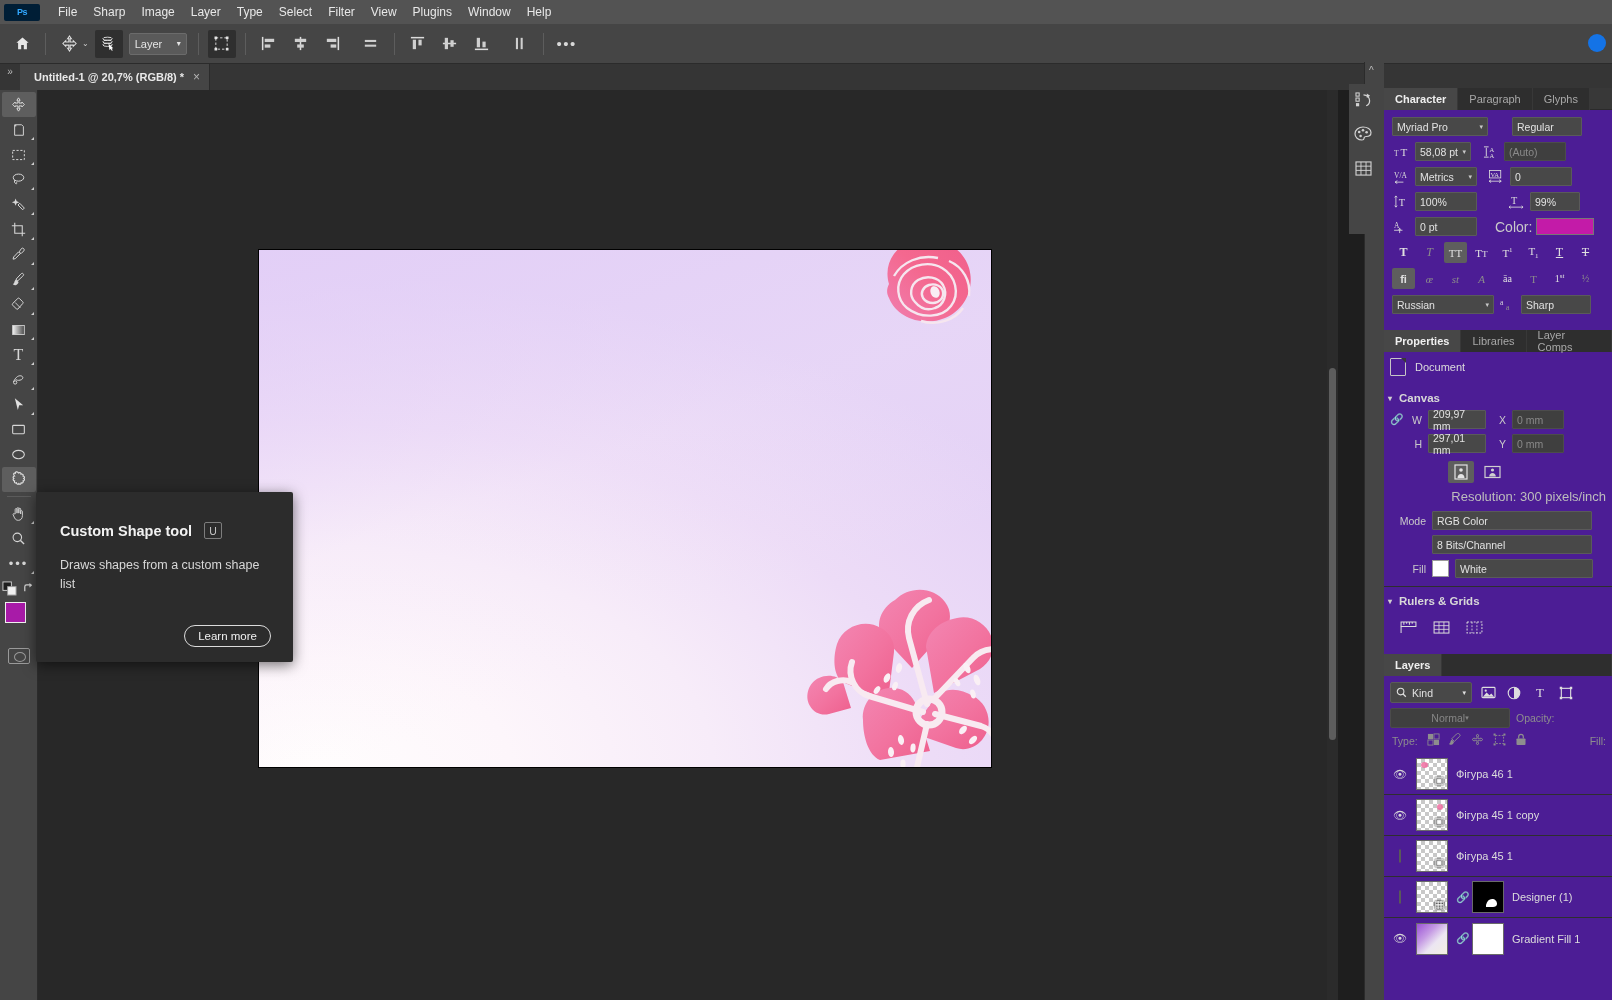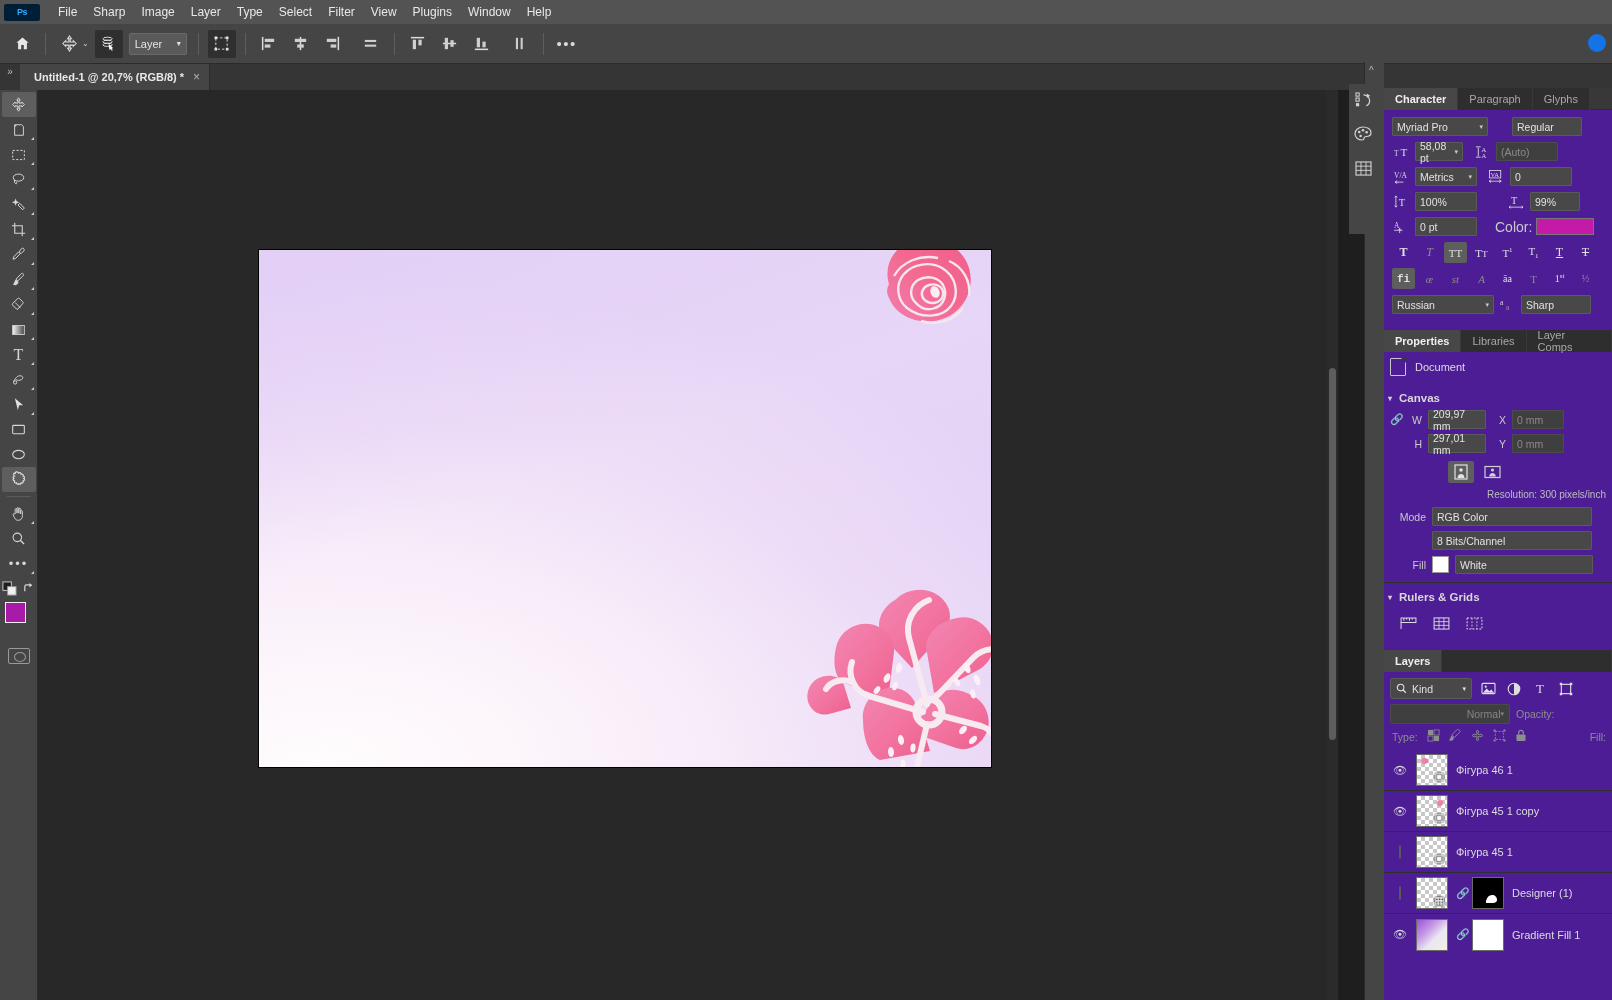--- a/index.html
+++ b/index.html
@@ -215,34 +215,34 @@
   .pg-row{ display:flex; align-items:center; gap:6px; margin-bottom:5px; }
   .pg-lbl{ width:14px; text-align:right; font-size:10.5px; color:#c9c9c9; }
   .pg-lbl.wide{ width:36px; }
   .link-ico{ width:12px; color:#c2c2c2; font-size:11px; text-align:center; }
   .orient-row{ display:flex; gap:5px; margin:8px 0 6px 58px; }
   .orient{
     width:26px; height:22px; border-radius:2px; display:flex; align-items:center;
     justify-content:center; color:#e3e3e3;
   }
   .orient.on{ background:#5e5e5e; }
-  .res-txt{ text-align:right; font-size:10px; color:#bdbdbd; padding-right:4px; margin-bottom:7px; }
+  .res-txt{ text-align:right; font-size:13px; color:#bdbdbd; padding-right:4px; margin-bottom:7px; }
   .rg-icons{ display:flex; gap:16px; padding:8px 0 0 16px; color:#dcdcdc; }
 
   
   .layers-toolrow{ display:flex; align-items:center; gap:6px; padding:6px 6px 5px 6px; }
   .kind-sel{
     width:82px; height:21px; background:#484848; border:1px solid #5a5a5a; border-radius:2px;
     display:flex; align-items:center; gap:5px; padding:0 5px; font-size:10.5px; color:#e0e0e0;
   }
   .filt-ico{ width:20px; height:20px; display:flex; align-items:center; justify-content:center; color:#dedede; }
   .blend-row{ display:flex; align-items:center; gap:6px; padding:0 6px 5px 6px; }
   .blend-sel{
     width:120px; height:20px; background:#3f3f3f; border:1px solid #4b4b4b; border-radius:2px;
-    display:flex; align-items:center; justify-content:flex-end; padding:0 5px;
+    display:flex; align-items:center; justify-content:center; padding:0 5px;
     font-size:10.5px; color:#858585;
   }
   .lock-row{ display:flex; align-items:center; gap:9px; padding:0 6px 6px 8px; font-size:10.5px; color:#8e8e8e; }
   .lock-ico{ color:#8e8e8e; }
 
   .layer-row{
     display:flex; align-items:center; height:41px; border-bottom:1px solid #2f2f2f;
     padding-left:8px; gap:8px;
   }
   .eye{ width:16px; text-align:center; color:#d8d8d8; font-size:11px; }
@@ -606,20 +606,30 @@
             </g>
           </g>
         </svg>
       </div>
     </div>
     <div class="canvas-scroll-v">
       <div class="canvas-scroll-thumb"></div>
     </div>
   </div>
 
+  <div class="tooltip">
+    <div class="tt-head">
+      <span class="tt-title">Custom Shape tool</span>
+      <span class="tt-key">U</span>
+    </div>
+    <div class="tt-body">Draws shapes from a custom shape list</div>
+    <div class="tt-foot">
+      <span class="tt-learn">Learn more</span>
+    </div>
+  </div>
 
   <div class="dock-collapse">
     <span class="chev">^</span>
   </div>
   <div class="dock-iconbar">
     <div class="dock-icon">
       <svg width="17" height="16" viewBox="0 0 18 17">
         <rect x="1" y="1" width="3.4" height="3.4" fill="none" stroke="#d3d3d3" stroke-width="1.1"></rect>
         <rect x="1" y="6.4" width="3.4" height="3.4" fill="none" stroke="#d3d3d3" stroke-width="1.1"></rect>
         <rect x="1" y="11.8" width="3.4" height="3.4" fill="#d3d3d3"></rect>
@@ -662,21 +672,21 @@
         </div>
       </div>
 
       <div class="cx-row">
         <span class="lbl-icon">
           <svg width="15" height="13" viewBox="0 0 16 14">
               <text x="0" y="12" font-size="8" fill="#dcdcdc" font-family="Liberation Serif, serif">T</text>
               <text x="7" y="12" font-size="12" fill="#dcdcdc" font-family="Liberation Serif, serif">T</text>
             </svg>
         </span>
-        <div class="field" style="width:48px">
+        <div class="field" style="width:56px">
           <span>58,08 pt</span>
           <span class="dd">▾</span>
         </div>
         <span class="lbl-icon" style="margin-left:6px">
           <svg width="15" height="14" viewBox="0 0 16 15">
               <path d="M1 2h5M1 13h5" stroke="#dcdcdc" stroke-width="1"></path>
               <path d="M3.5 3v9" stroke="#dcdcdc" stroke-width="1"></path>
               <text x="7" y="7" font-size="7" fill="#dcdcdc" font-family="Liberation Serif, serif">A</text>
               <text x="7" y="14" font-size="7" fill="#dcdcdc" font-family="Liberation Serif, serif">A</text>
             </svg>
@@ -767,21 +777,21 @@
         <div class="cs-btn">
             <u style="font-family:'Liberation Serif',serif">T</u>
           </div>
         <div class="cs-btn">
             <s style="font-family:'Liberation Serif',serif">T</s>
           </div>
       </div>
 
       <div class="char-style-row">
         <div class="cs-btn on">
-            <b style="font-family:Liberation Mono, monospace;font-size:11px">fi</b>
+            <b style="font-family:Liberation Sans, sans-serif;font-size:11px">fi</b>
           </div>
         <div class="cs-btn dimmed">
             <i style="font-family:'Liberation Serif',serif;font-size:11px">œ</i>
           </div>
         <div class="cs-btn dimmed">
             <i style="font-family:'Liberation Serif',serif;font-size:11px">st</i>
           </div>
         <div class="cs-btn dimmed">
             <i style="font-family:'Liberation Serif',serif;font-size:11px">A</i>
           </div>

